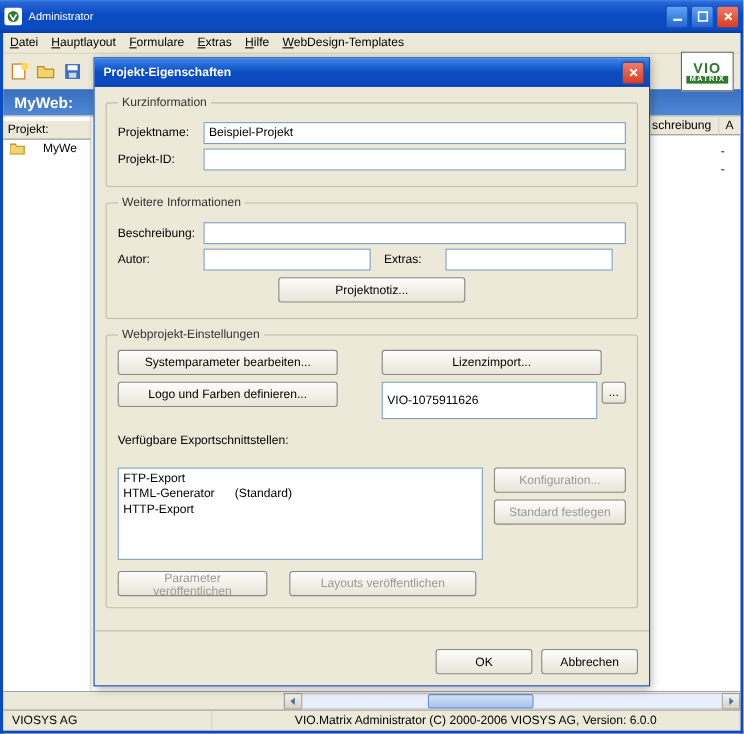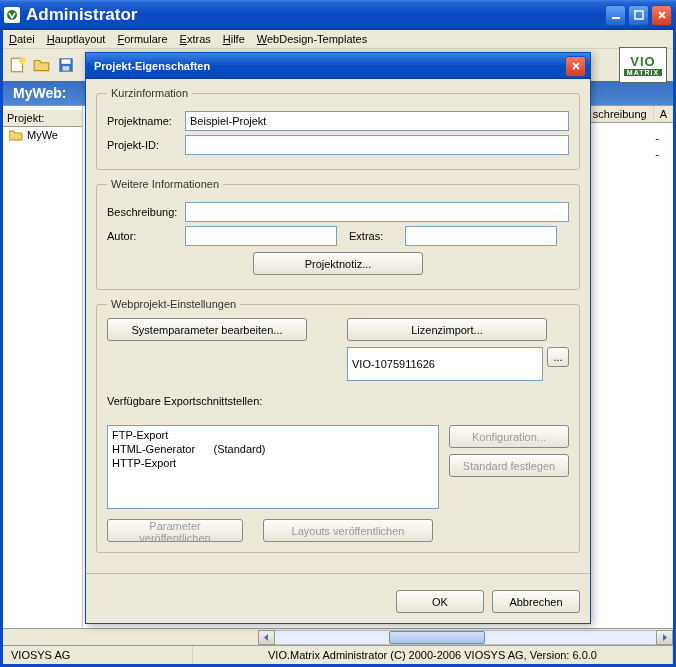--- a/index.html
+++ b/index.html
@@ -1,40 +1,40 @@
 <!DOCTYPE html>
 <html><head>
 <meta charset="utf-8">
 <style>
 * { box-sizing: border-box; font-family: Tahoma, sans-serif; font-size: 11px; }
 html, body { margin: 0; padding: 0; }
 body { width: 676px; height: 667px; background: #ece9d8; overflow: hidden; }
 .titlebar { height: 30px; background: linear-gradient(to bottom, #3a85e8 0%, #2764d4 8%, #0a4bc2 45%, #0a4bc2 88%, #0a3b9e 100%); display: flex; align-items: center; padding: 0 4px; color: #fff; }
 .titlebar .app-icon { width: 16px; height: 16px; background: #fff; border-radius: 2px; display: flex; align-items: center; justify-content: center; margin-right: 6px; }
 .titlebar .app-icon svg { width: 12px; height: 12px; }
-.titlebar .title { font-weight: bold; font-size: 17px; flex: 1; }
+.titlebar .title { font-weight: normal; font-size: 10px; flex: 1; }
 .titlebar .win-btns { display: flex; gap: 2px; }
 .win-btn { width: 21px; height: 21px; border-radius: 3px; border: 1px solid #1c4db0; display: flex; align-items: center; justify-content: center; cursor: default; }
 .win-btn.min, .win-btn.max { background: linear-gradient(to bottom, #5fa5f5, #2464d2); }
 .win-btn.close { background: linear-gradient(to bottom, #f47a63, #d83c1f); }
 .win-btn svg { width: 10px; height: 10px; }
 .chrome { border: 3px solid #0a4bc2; border-top: none; height: 637px; background: #ece9d8; display: flex; flex-direction: column; }
 .menubar { display: flex; gap: 12px; padding: 3px 6px; background: #ece9d8; border-bottom: 1px solid #d6d3c5; }
 .menubar span { text-decoration: underline dotted transparent; cursor: default; }
 .menubar span:first-letter { text-decoration: underline; }
 .toolbar { display: flex; align-items: center; padding: 3px 6px; gap: 6px; background: #ece9d8; position: relative; height: 32px; }
 .toolbar .icn { width: 18px; height: 18px; display: flex; align-items: center; justify-content: center; }
 .logo-box { position: absolute; right: 6px; top: -2px; width: 48px; height: 36px; background: #fff; border: 1px solid #666; display: flex; flex-direction: column; align-items: center; justify-content: center; font-weight: bold; color: #2c7a2c; z-index: 5; }
 .logo-box .l1 { font-size: 13px; letter-spacing: 1px; }
 .logo-box .l2 { font-size: 7px; background: #2c7a2c; color: #fff; padding: 0 3px; letter-spacing: 1px; }
 .blue-strip { background: linear-gradient(to bottom, #3a6fbf, #4f88d5); color: #fff; font-weight: bold; font-size: 14px; padding: 4px 10px; }
 .content-area { flex: 1; display: flex; position: relative; background: #fff; border-top: 1px solid #999; }
 .left-panel { width: 80px; border-right: 1px solid #d6d3c5; background: #fff; padding-top: 4px; }
 .left-panel .hdr { background: #ece9d8; border-bottom: 1px solid #999; padding: 2px 4px; }
-.tree-item { display: flex; align-items: center; gap: 4px; padding: 2px 6px; }
+.tree-item { display: flex; align-items: center; gap: 16px; padding: 2px 6px; }
 .right-cols { position: absolute; right: 0; top: 0; display: flex; align-items: flex-end; }
 .right-cols .col { border-left: 1px solid #d6d3c5; padding: 2px 6px; background: #ece9d8; border-bottom: 1px solid #999; }
 .statusbar { display: flex; border-top: 1px solid #999; background: #ece9d8; font-size: 11px; }
 .statusbar .cell { padding: 3px 8px; border-right: 1px solid #d6d3c5; }
 .statusbar .cell.wide { flex: 1; text-align: center; }
 .hscroll { height: 17px; background: #ece9d8; border-top: 1px solid #999; display: flex; align-items: center; }
 .hscroll .arrow { width: 17px; height: 15px; background: linear-gradient(#f2f2f0,#d6d3c5); border: 1px solid #999; display: flex; align-items: center; justify-content: center; }
 .hscroll .track { flex: 1; background: #e8eefb; height: 15px; position: relative; border-top: 1px solid #c0c0c0; border-bottom: 1px solid #c0c0c0; }
 .hscroll .thumb { position: absolute; left: 30%; width: 25%; height: 100%; background: linear-gradient(#d6e3f6,#a8c2eb); border: 1px solid #6a8cc9; border-radius: 2px; }
 .dialog { position: absolute; left: 85px; top: 52px; width: 506px; background: #ece9d8; border: 1px solid #0a4bc2; z-index: 20; box-shadow: 2px 2px 8px rgba(0,0,0,.3); }
@@ -199,20 +199,21 @@
       <div class="row" style="justify-content:center;margin-top:6px">
         <button class="std-btn" style="width:170px">Projektnotiz...</button>
       </div>
     </fieldset>
 
     <fieldset>
       <legend>Webprojekt-Einstellungen</legend>
       <div style="display:flex;gap:40px">
         <div style="display:flex;flex-direction:column;gap:6px">
           <button class="std-btn btn-wide">Systemparameter bearbeiten...</button>
+          <button class="std-btn btn-wide">Logo und Farben definieren...</button>
         </div>
         <div style="display:flex;flex-direction:column;gap:6px;flex:1">
           <button class="std-btn btn-wide">Lizenzimport...</button>
           <div style="display:flex;gap:4px">
             <input type="text" style="flex: 1 1 0%; height: 34px; border: 1px solid rgb(123, 158, 189); padding: 1px 4px;" value="VIO-1075911626">
             <button class="std-btn small-btn">...</button>
           </div>
         </div>
       </div>
 

